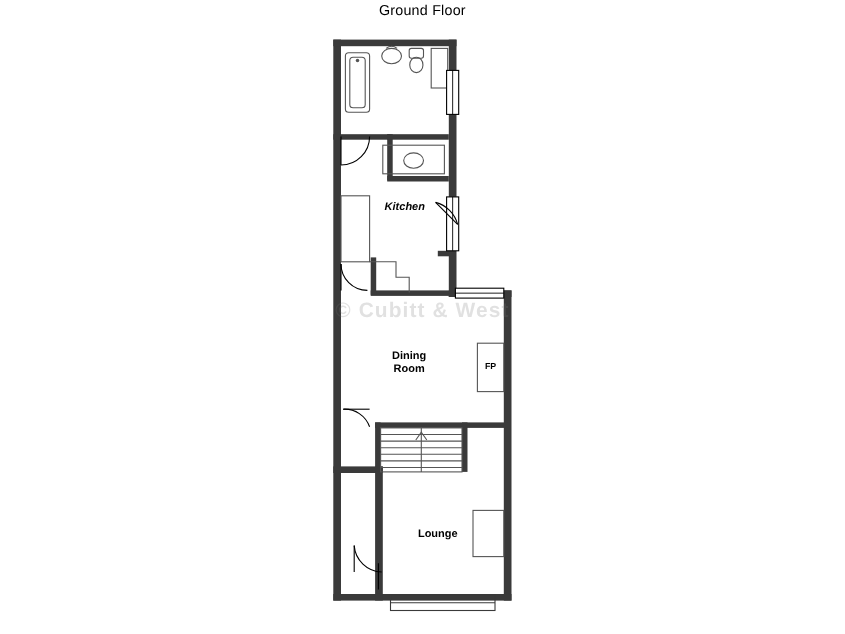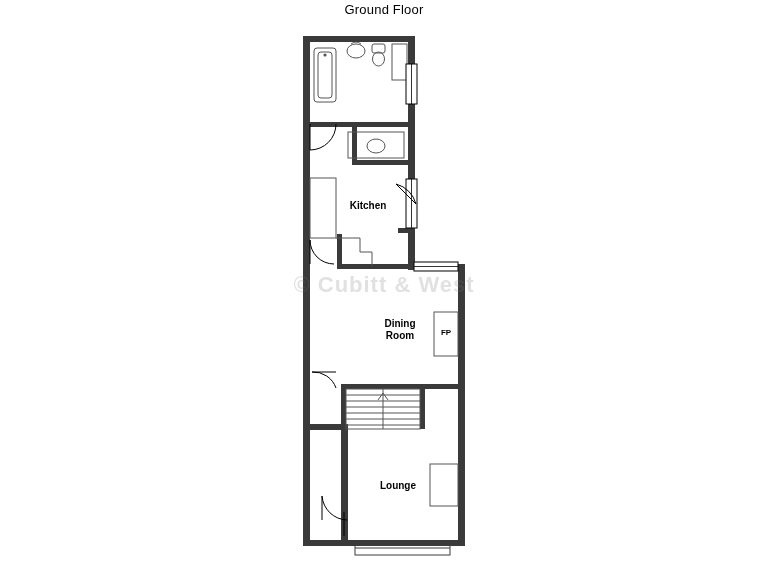--- a/index.html
+++ b/index.html
@@ -55,21 +55,21 @@
     font-size: 8px;
     font-weight: bold;
   }
 
   .watermark {
     position: absolute;
     left: 0;
     top: 272px;
     width: 768px;
     text-align: center;
-    font-size: 22px;
+    font-size: 19px;
     font-weight: bold;
     color: rgba(120,120,120,0.22);
     letter-spacing: 1px;
     pointer-events: none;
     user-select: none;
   }
 </style>
 </head>
 <body>
 
@@ -193,22 +193,22 @@
       <path d="M322 496 L322 520"></path>
       <path d="M322 496 A26 26 0 0 0 347 520"></path>
 
       <path d="M344 512 L344 536"></path>
     </g>
 
   </svg>
 
   <div class="watermark">© Cubitt &amp; West</div>
 
-  <div class="room-label" style="left:338px; top:200px; width:60px;">Kitchen</div>
-
-  <div class="room-label" style="left:368px; top:318px; width:64px;">Dining
+  <div class="room-label" style="left:338px; top:183px; width:60px;font-style:italic;">Kitchen</div>
+
+  <div class="room-label" style="left:340px; top:318px; width:64px;">Dining
 Room</div>
 
   <div class="room-label" style="left:368px; top:480px; width:60px;">Lounge</div>
 
   <div class="fp-label" style="left:437px; top:328px; width:18px;text-align:center;">FP</div>
 
 </div>
 
 </body></html>

